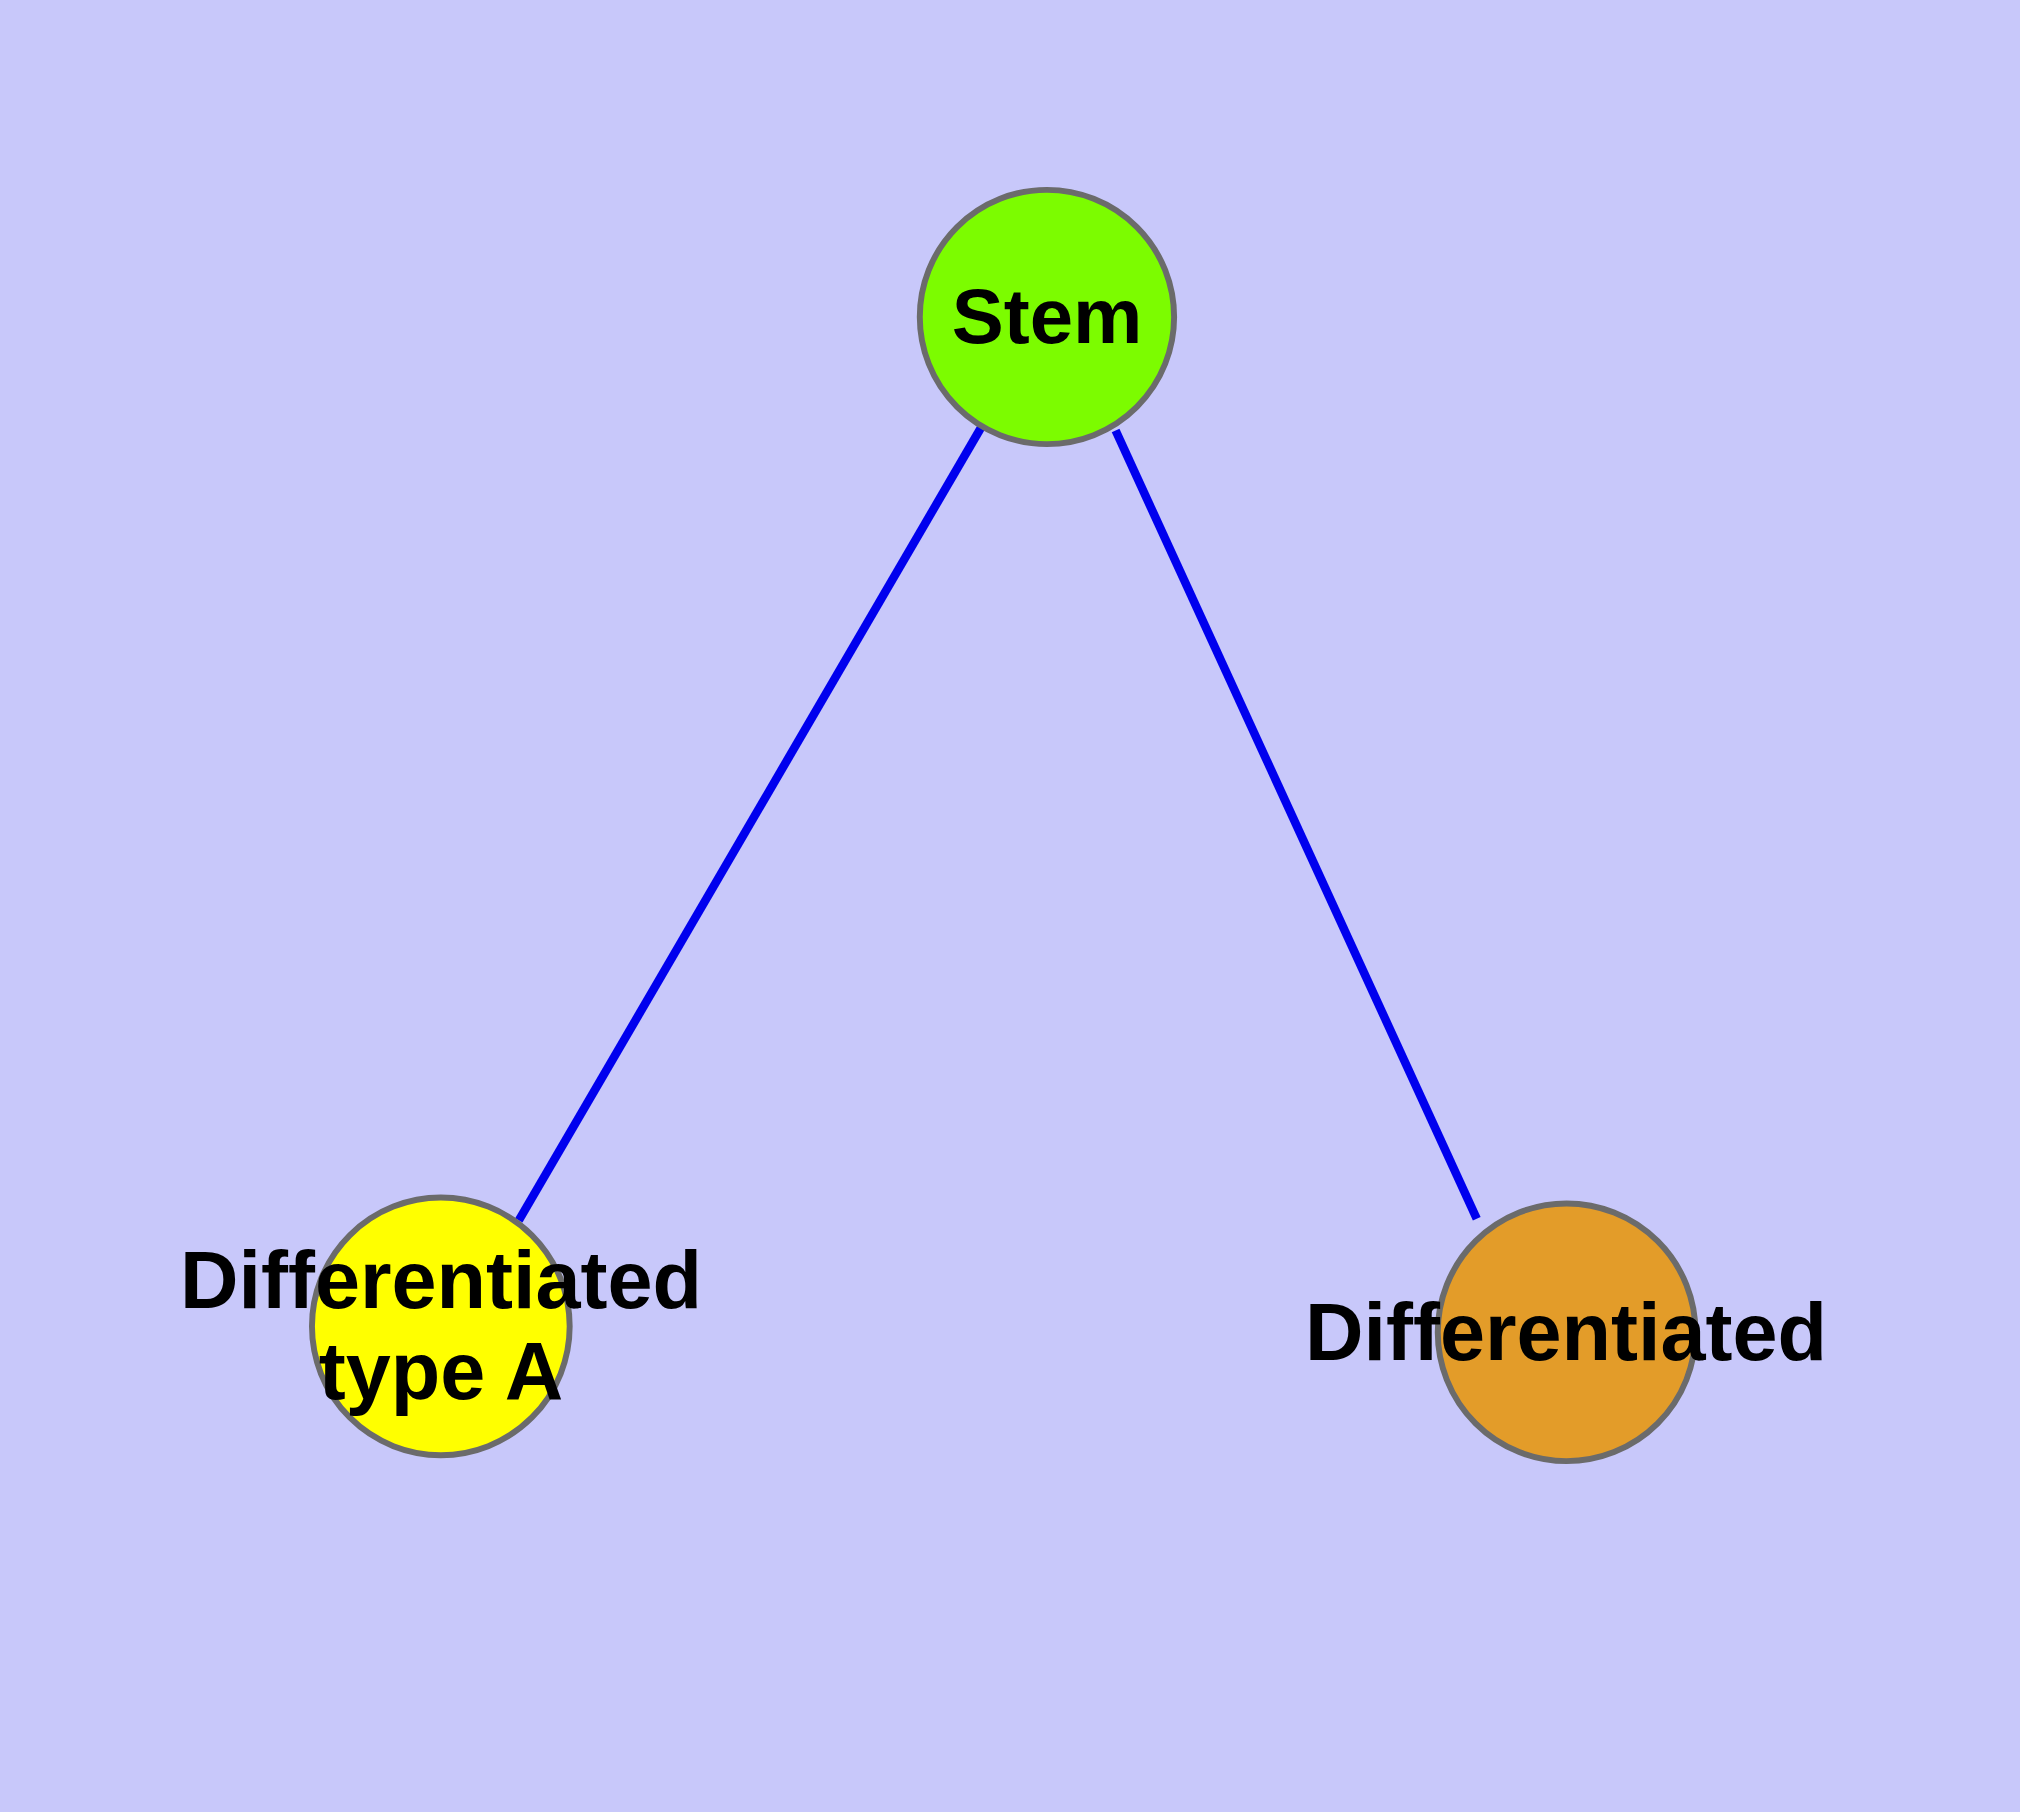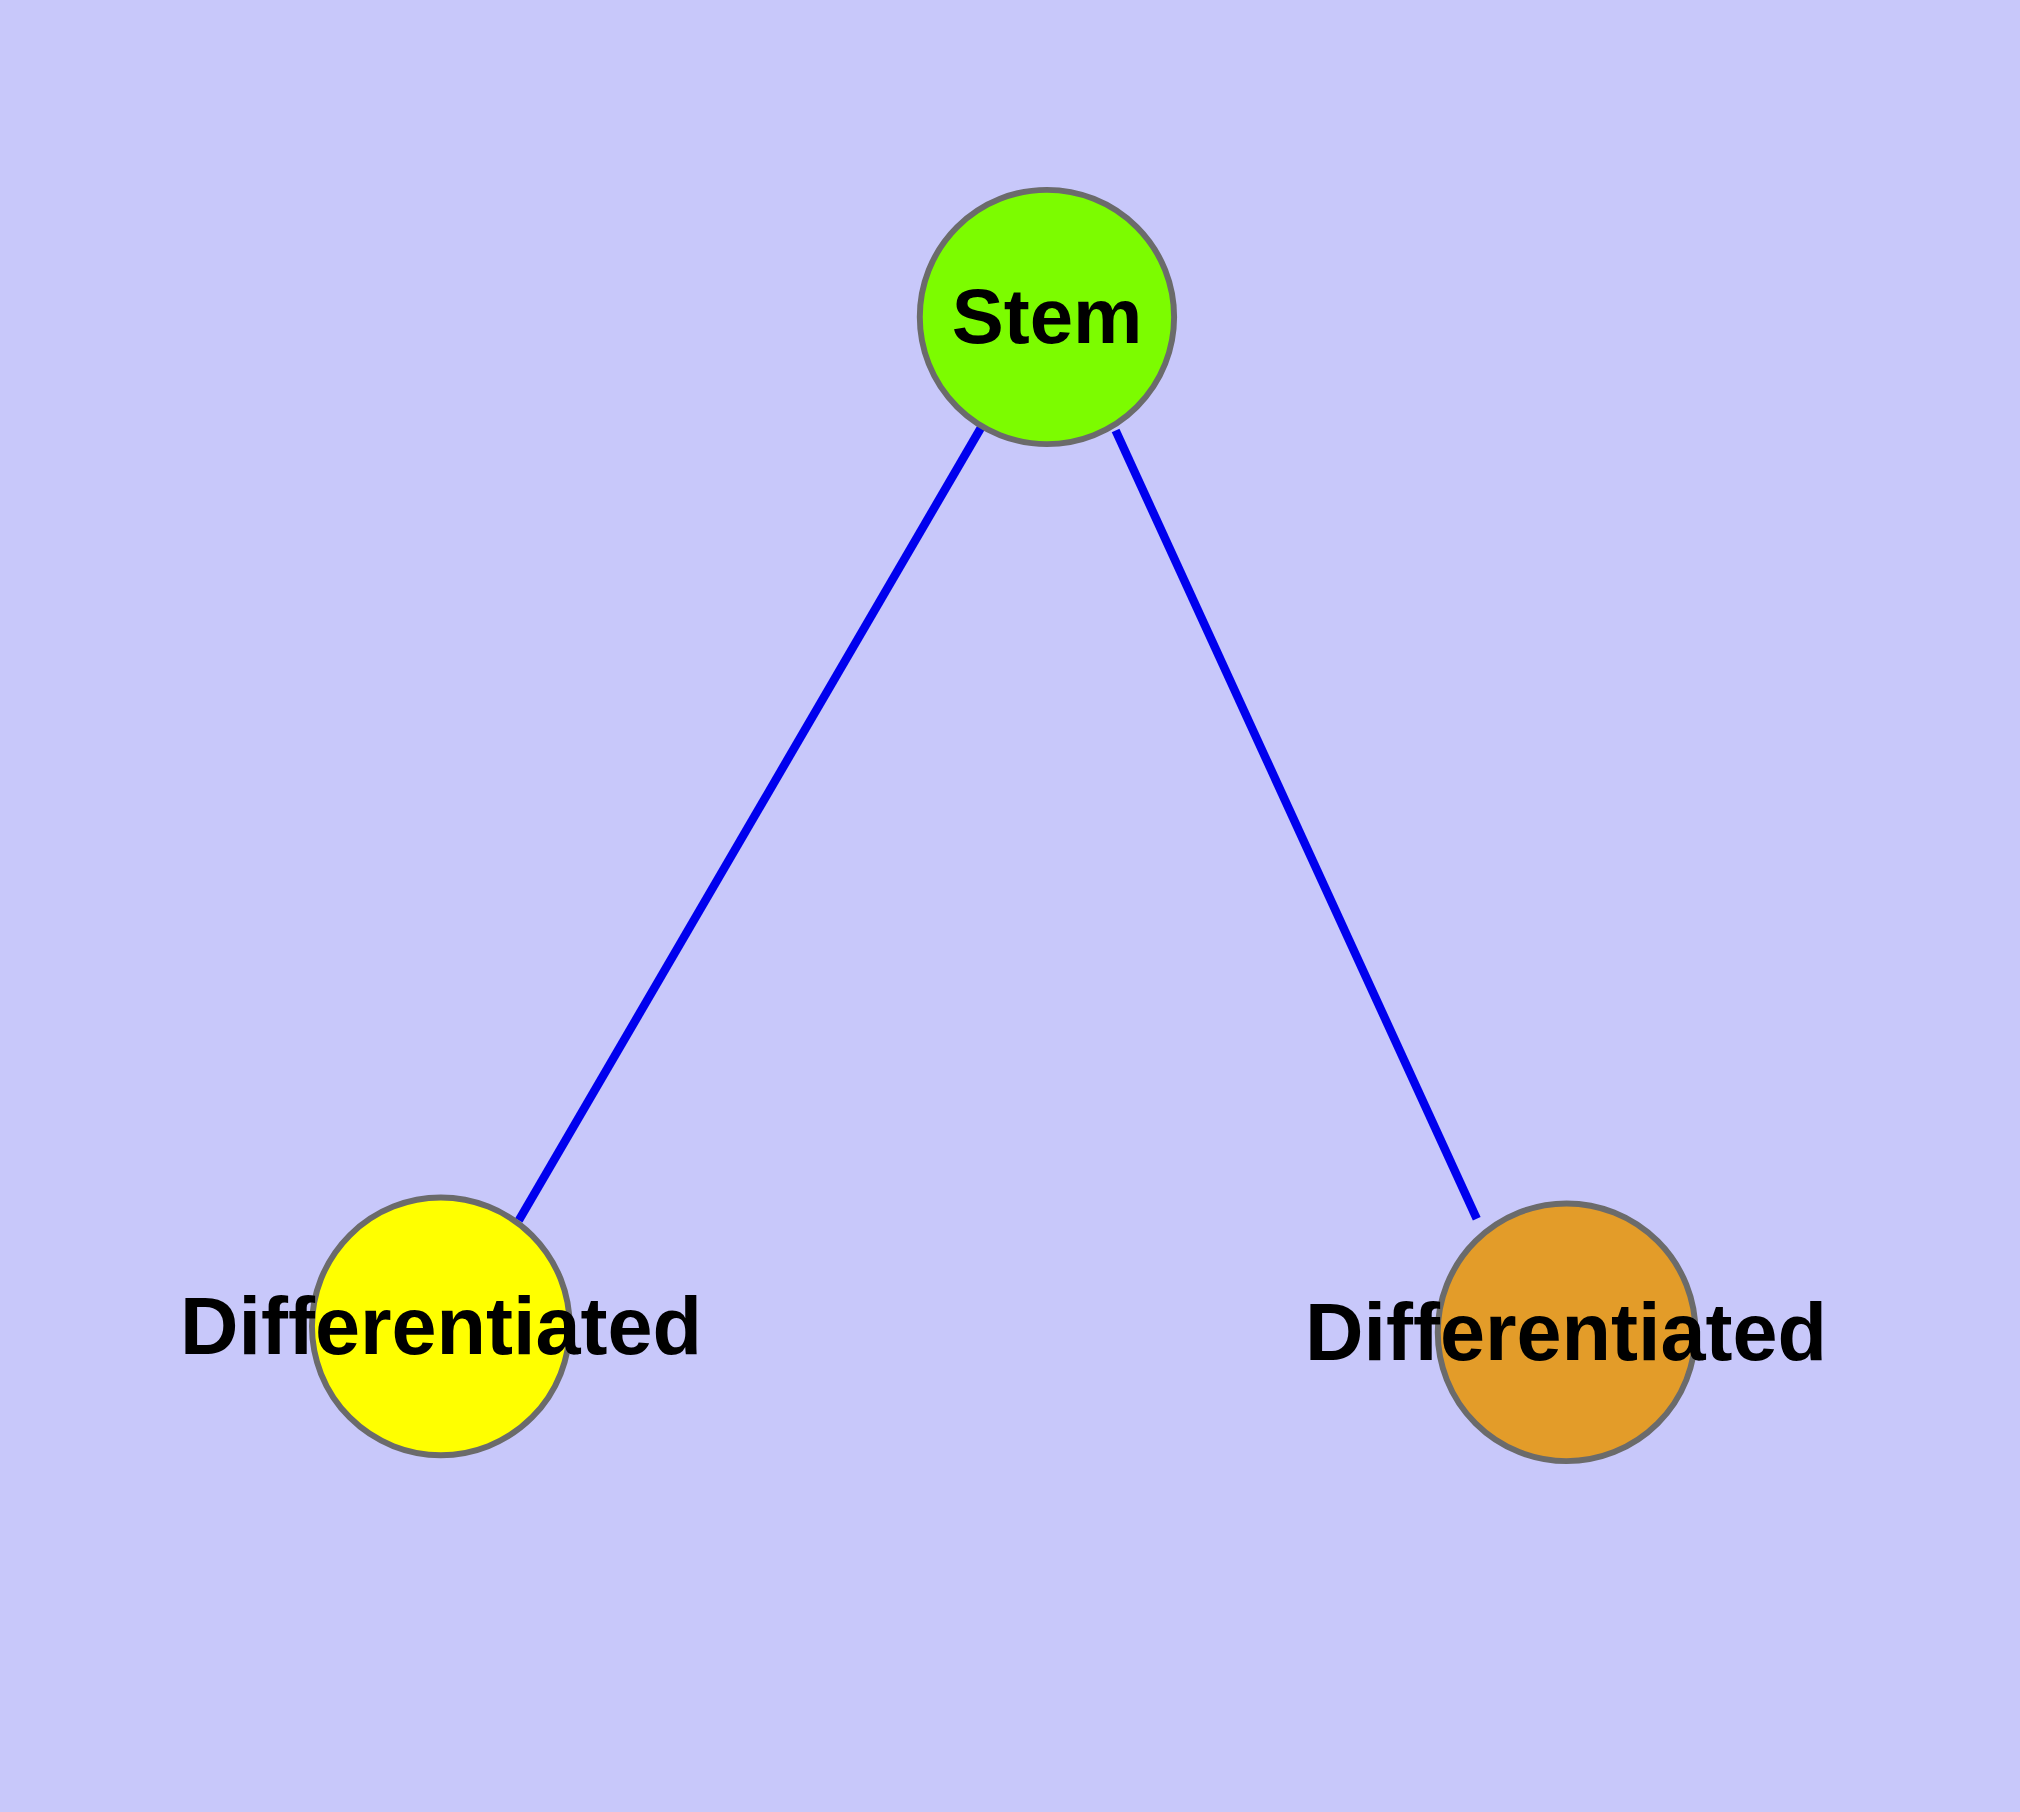--- a/index.html
+++ b/index.html
@@ -73,18 +73,18 @@
 
     <g>
       <circle class="node" cx="1235" cy="374" r="150" fill="#7cfc00" stroke="#6b6b6b" stroke-width="7"></circle>
       <circle class="node" cx="520" cy="1565" r="152" fill="#ffff00" stroke="#6b6b6b" stroke-width="7"></circle>
       <circle class="node" cx="1848" cy="1572" r="152" fill="#e39c29" stroke="#6b6b6b" stroke-width="7"></circle>
     </g>
   </svg>
 
   <div class="node-label" id="label-stem" style="left: 1047px; top: 317px; color: rgb(0, 0, 0);">Stem</div>
 
-  <div class="node-label" id="label-type-a" style="left: 441px; top: 1326px; color: rgb(0, 0, 0);"><span>Differentiated</span><br></div>
+  <div class="node-label" id="label-type-a" style="left: 441px; top: 1326px; color: rgb(0, 0, 0);"><span>Differentiated</span><br><span>type A</span></div>
 
   <div class="node-label" id="label-type-b" style="left: 1566px; top: 1332px; color: rgb(0, 0, 0);"><span>Differentiated</span><br></div>
 
 </div>
 
 
 </body></html>

